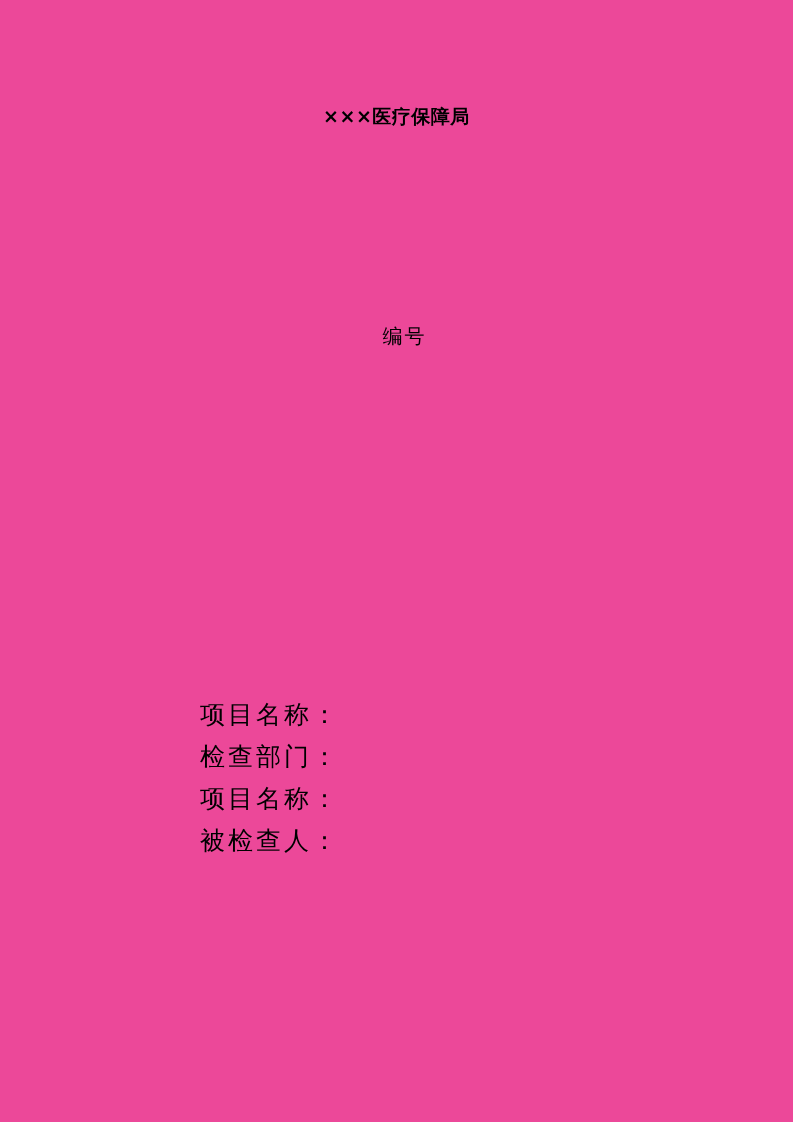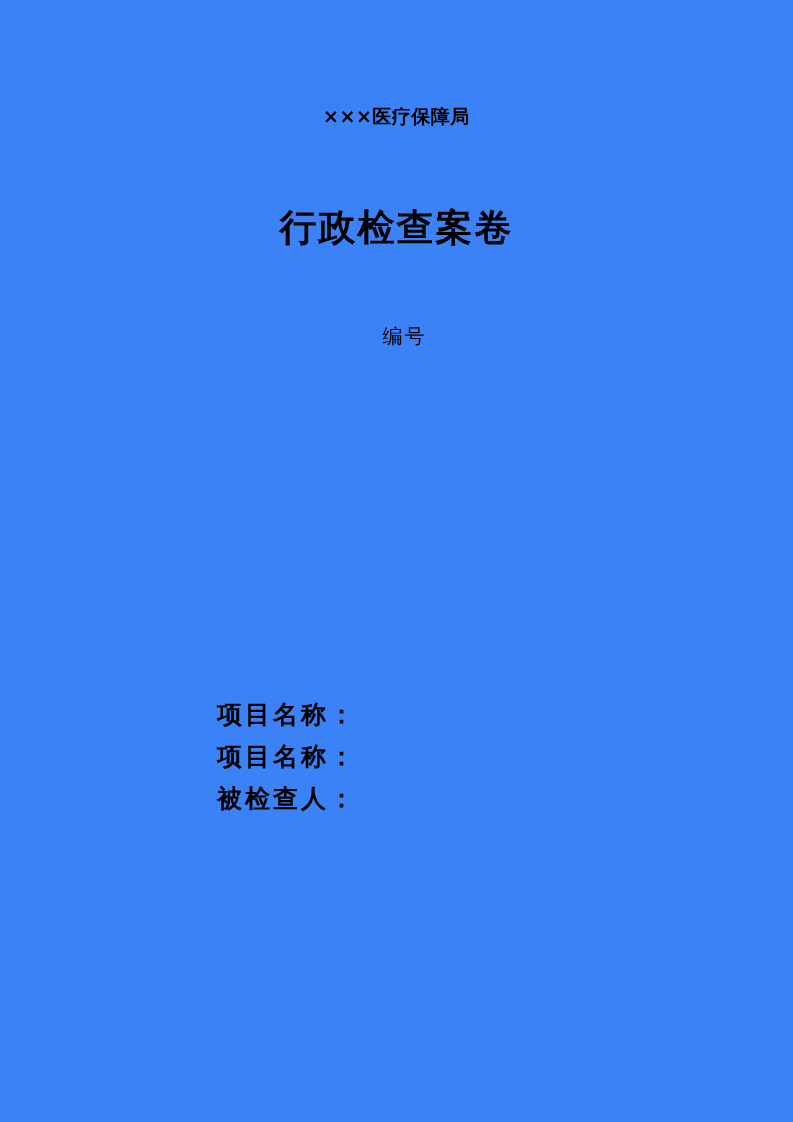--- a/index.html
+++ b/index.html
@@ -13,21 +13,21 @@
     position: relative;
     font-family: "DejaVu Sans", sans-serif;
     color: #000000;
     overflow: hidden;
   }
 
   .page {
     position: relative;
     width: 793px;
     height: 1122px;
-    background: #3b82f6;
+    background: #ec4899;
   }
 
   
   .org-line {
     position: absolute;
     top: 104px;
     left: 0;
     width: 793px;
     text-align: center;
     font-family: "DejaVu Sans", sans-serif;
@@ -65,43 +65,42 @@
     font-weight: 400;
     letter-spacing: 2px;
     color: #000000;
     white-space: nowrap;
   }
 
   
   .fields {
     position: absolute;
     top: 694px;
-    left: 217px;
+    left: 200px;
     width: 420px;
-    font-weight: bold;
   }
   .field-row {
     font-family: "DejaVu Serif", serif;
     font-size: 25px;
     line-height: 42px;
     letter-spacing: 3px;
     color: #000000;
     white-space: nowrap;
   }
 </style>
 </head>
 <body>
 
 <div class="page">
 
   <div class="org-line">×××医疗保障局</div>
 
-  <div class="doc-title">行政检查案卷</div>
 
   <div class="serial-label">编号</div>
 
   <div class="fields">
     <div class="field-row">项目名称：</div>
+    <div class="field-row">检查部门：</div>
     <div class="field-row">项目名称：</div>
     <div class="field-row">被检查人：</div>
   </div>
 
 </div>
 
 </body></html>

